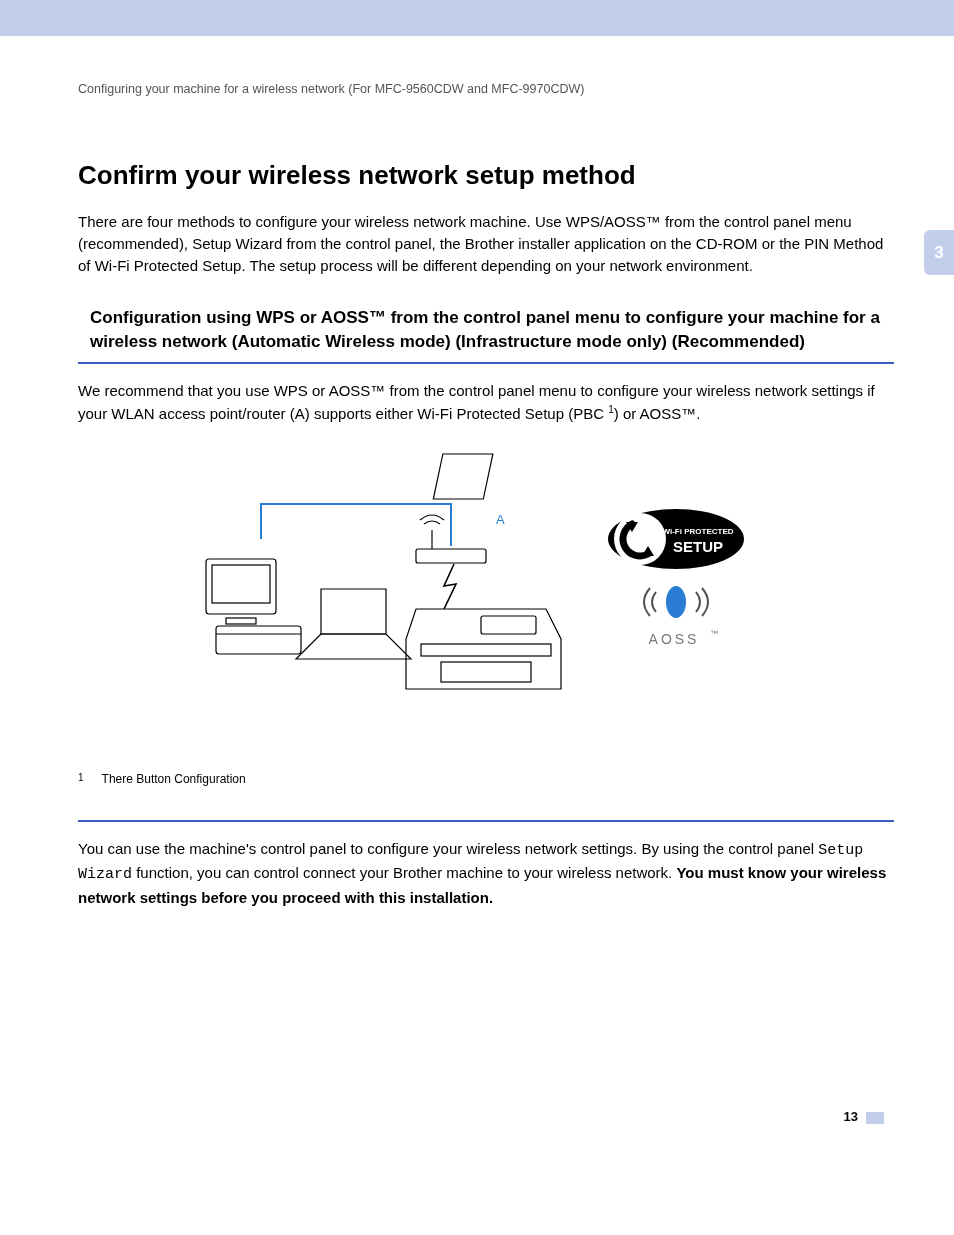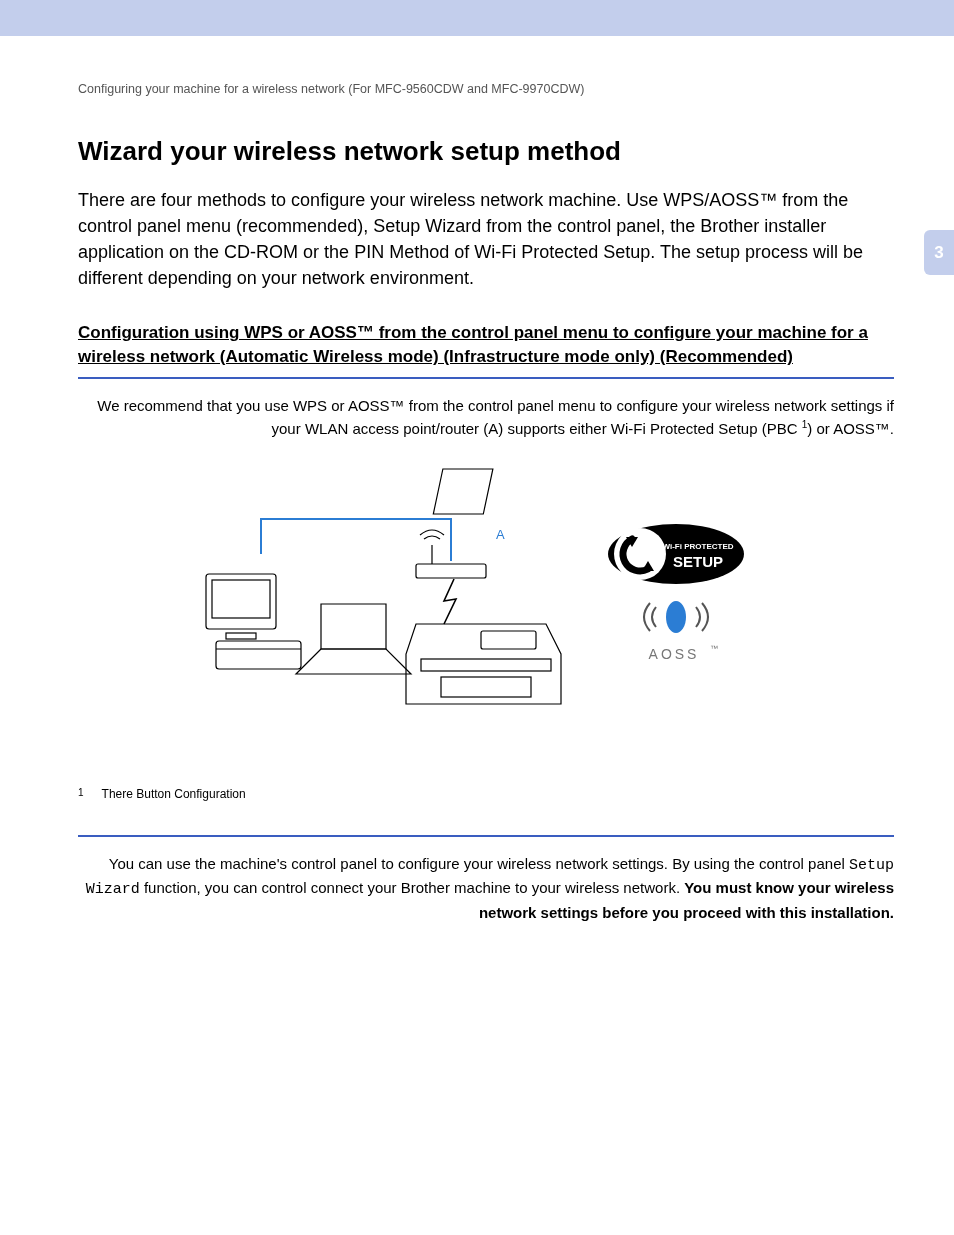--- a/index.html
+++ b/index.html
@@ -15,50 +15,48 @@
     width: 100%;
   }
   .page {
     padding: 46px 60px 30px 78px;
     position: relative;
     box-sizing: border-box;
   }
   .breadcrumb {
     font-size: 12.5px;
     color: #555;
-    margin-bottom: 40px;
+    margin-bottom: 64px;
   }
   h1.main-title {
     font-size: 26px;
     font-weight: bold;
     margin: 0 0 20px 0;
   }
   p.intro {
-    font-size: 18px;
+    font-size: 15px;
     line-height: 1.45;
     margin: 0 0 30px 0;
   }
   h2.subhead {
     font-size: 17px;
     font-weight: bold;
     line-height: 1.4;
-    margin: 0 0 8px 0;
-    text-decoration: underline;
+    margin: 0 0 8px 12px;
   }
   .rule {
     border: none;
     height: 2px;
     background: #3a5dc0;
     margin: 0 0 16px 0;
   }
   p.body {
     font-size: 15px;
     line-height: 1.5;
     margin: 0 0 16px 0;
-    text-align: right;
   }
   sup { font-size: 10px; vertical-align: super; }
   .chapter-tab {
     position: absolute;
     right: 0;
     top: 230px;
     width: 30px;
     height: 45px;
     background: #c3ceec;
     color: #fff;
@@ -103,21 +101,21 @@
 <body>
 
 <div class="topbar"></div>
 
 <div class="chapter-tab">3</div>
 
 <div class="page">
 
   <div class="breadcrumb">Configuring your machine for a wireless network (For MFC-9560CDW and MFC-9970CDW)</div>
 
-  <h1 class="main-title">Wizard your wireless network setup method</h1>
+  <h1 class="main-title">Confirm your wireless network setup method</h1>
 
   <p class="intro">There are four methods to configure your wireless network machine. Use WPS/AOSS™ from the control panel menu (recommended), Setup Wizard from the control panel, the Brother installer application on the CD-ROM or the PIN Method of Wi-Fi Protected Setup. The setup process will be different depending on your network environment.</p>
 
   <h2 class="subhead">Configuration using WPS or AOSS™ from the control panel menu to configure your machine for a wireless network (Automatic Wireless mode) (Infrastructure mode only) (Recommended)</h2>
   <hr class="rule">
 
   <p class="body">
     <span>We recommend that you use WPS or AOSS™ from the control panel menu to configure your wireless network settings if your WLAN access point/router (A) supports either Wi-Fi Protected Setup (PBC </span><sup>1</sup><span>) or AOSS™.</span>
   </p>
 
@@ -186,14 +184,17 @@
     <span class="fn-num">1</span>
     <span>There Button Configuration</span>
   </div>
 
   <hr class="rule">
 
   <p class="body">
     <span>You can use the machine's control panel to configure your wireless network settings. By using the control panel </span><span class="mono">Setup Wizard</span><span> function, you can control connect your Brother machine to your wireless network. </span><b>You must know your wireless network settings before you proceed with this installation.</b>
   </p>
 
+  <div class="pagenum-wrap">
+    <span>13</span><span class="bar"></span>
+  </div>
 
 </div>
 
 </body></html>

